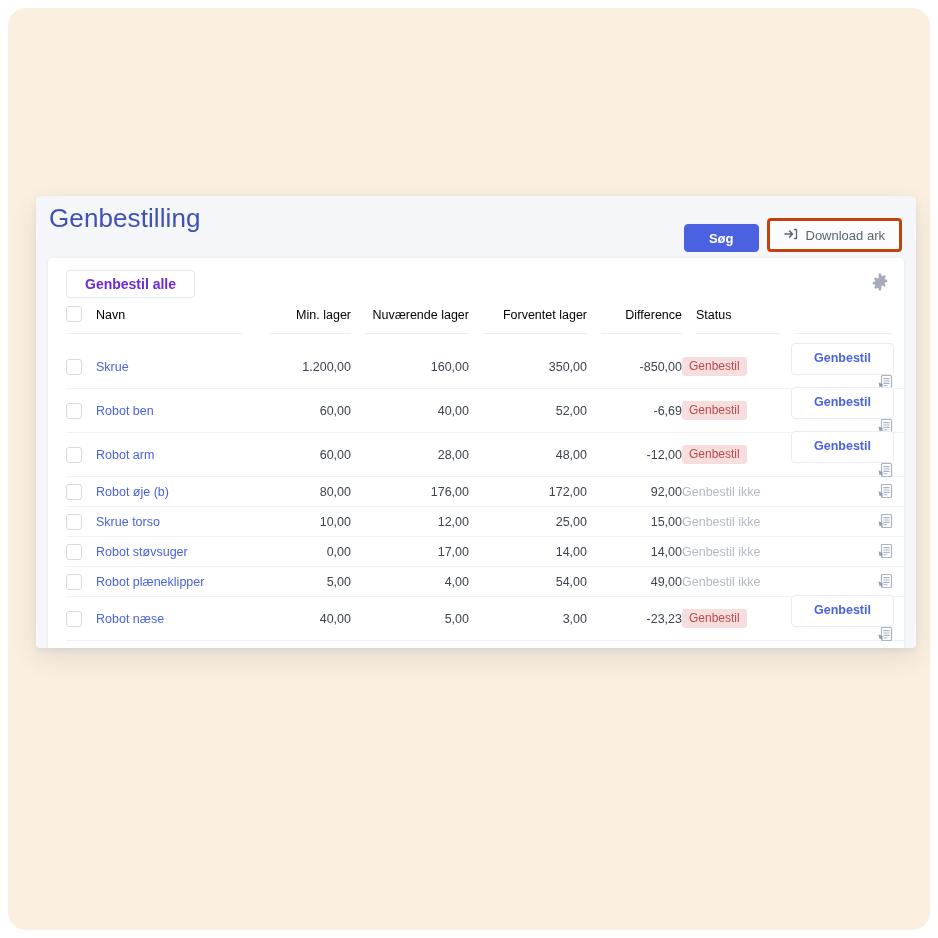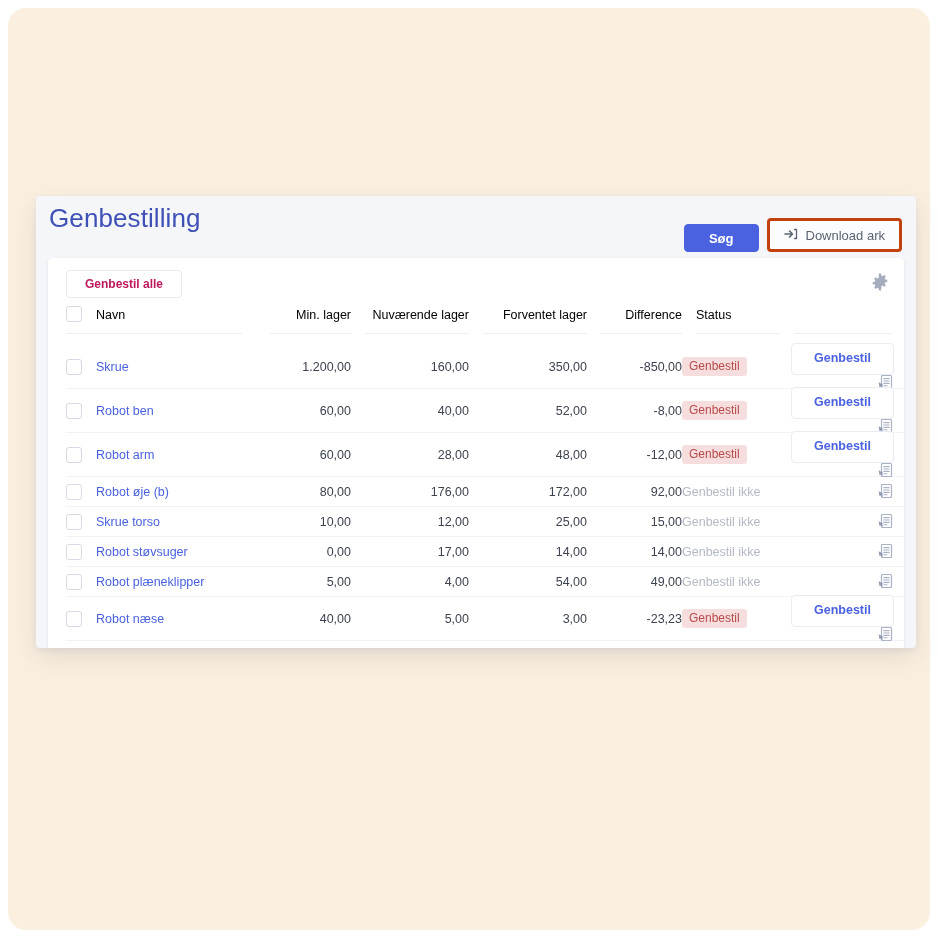--- a/index.html
+++ b/index.html
@@ -107,22 +107,22 @@
     position: relative;
     height: 48px;
   }
   .btn-reorder-all {
     position: absolute;
     left: 18px;
     top: 12px;
     background: #ffffff;
     border: 1px solid #e7eaf1;
     border-radius: 4px;
-    color: #be185d;
-    font-size: 12px;
+    color: #6d28d9;
+    font-size: 14px;
     font-weight: 700;
     padding: 0 18px;
     height: 28px;
     line-height: 26px;
     cursor: pointer;
     font-family: "Liberation Sans", sans-serif;
   }
   .gear-btn {
     position: absolute;
     right: 14px;
@@ -347,21 +347,21 @@
             </td>
           </tr>
           <tr class="row-tall">
             <td>
               <span class="chk"></span>
             </td>
             <td><span class="name-link">Robot ben</span></td>
             <td class="num">60,00</td>
             <td class="num">40,00</td>
             <td class="num">52,00</td>
-            <td class="num">-8,00</td>
+            <td class="num">-6,69</td>
             <td class="status"><span class="badge">Genbestil</span></td>
             <td>
               <div class="action-wrap">
                 <div class="btn-reorder">Genbestil</div>
                 <span class="note-icon"><svg width="17" height="17" viewBox="0 0 17 17">
                     <rect x="4.5" y="1.5" width="10" height="13" rx="1" fill="#ffffff" stroke="#aab2c6" stroke-width="1.2"></rect>
                     <path d="M6.8 4.6h5.4M6.8 7h5.4M6.8 9.4h5.4M6.8 11.8h3.2" stroke="#aab2c6" stroke-width="1.1" stroke-linecap="round"></path>
                     <path d="M1.6 8.2l4.6 2.5-1.2 1.1.9 1.5-1.1.6-.9-1.5-1.4.7z" fill="#8f99b0"></path>
                   </svg></span>
               </div>

